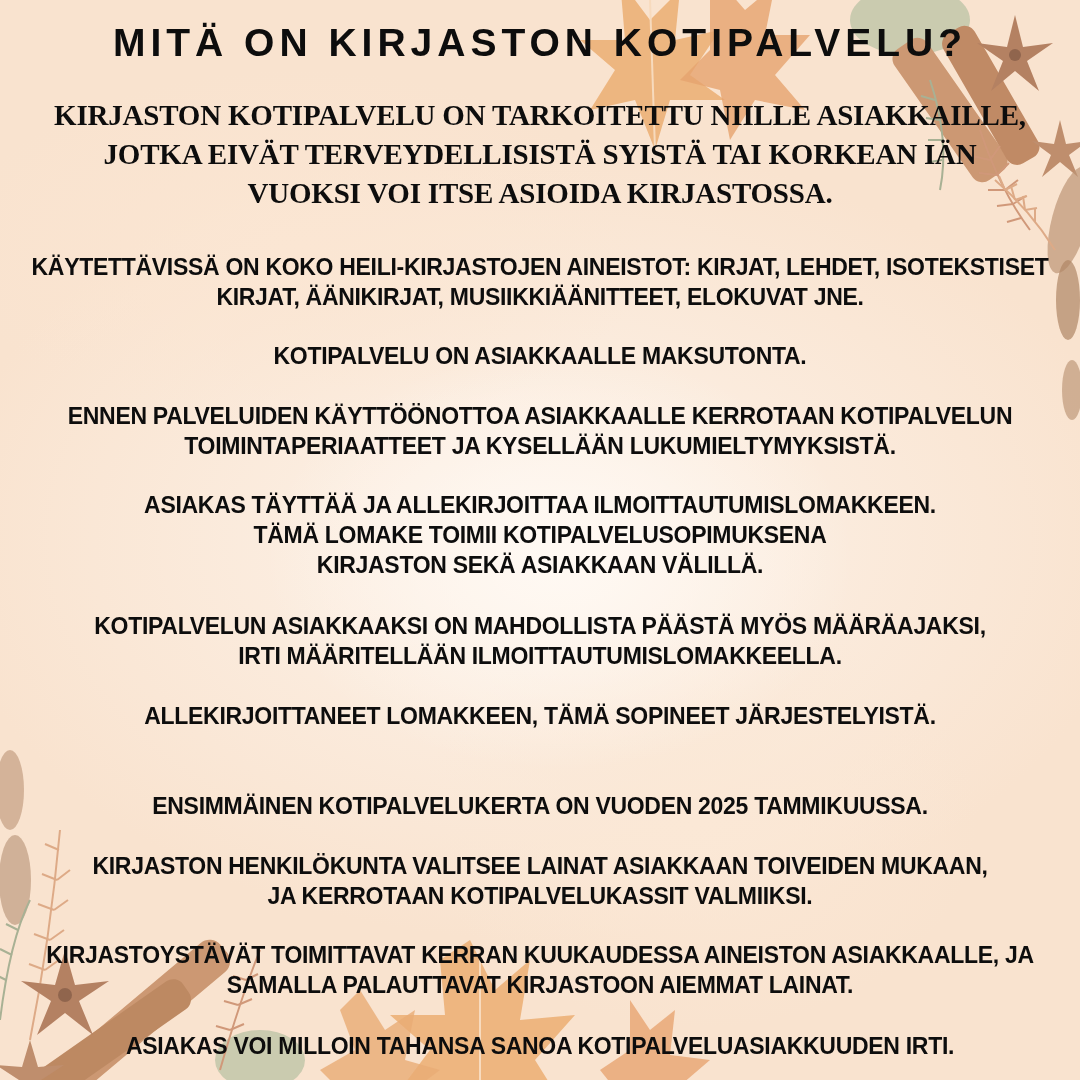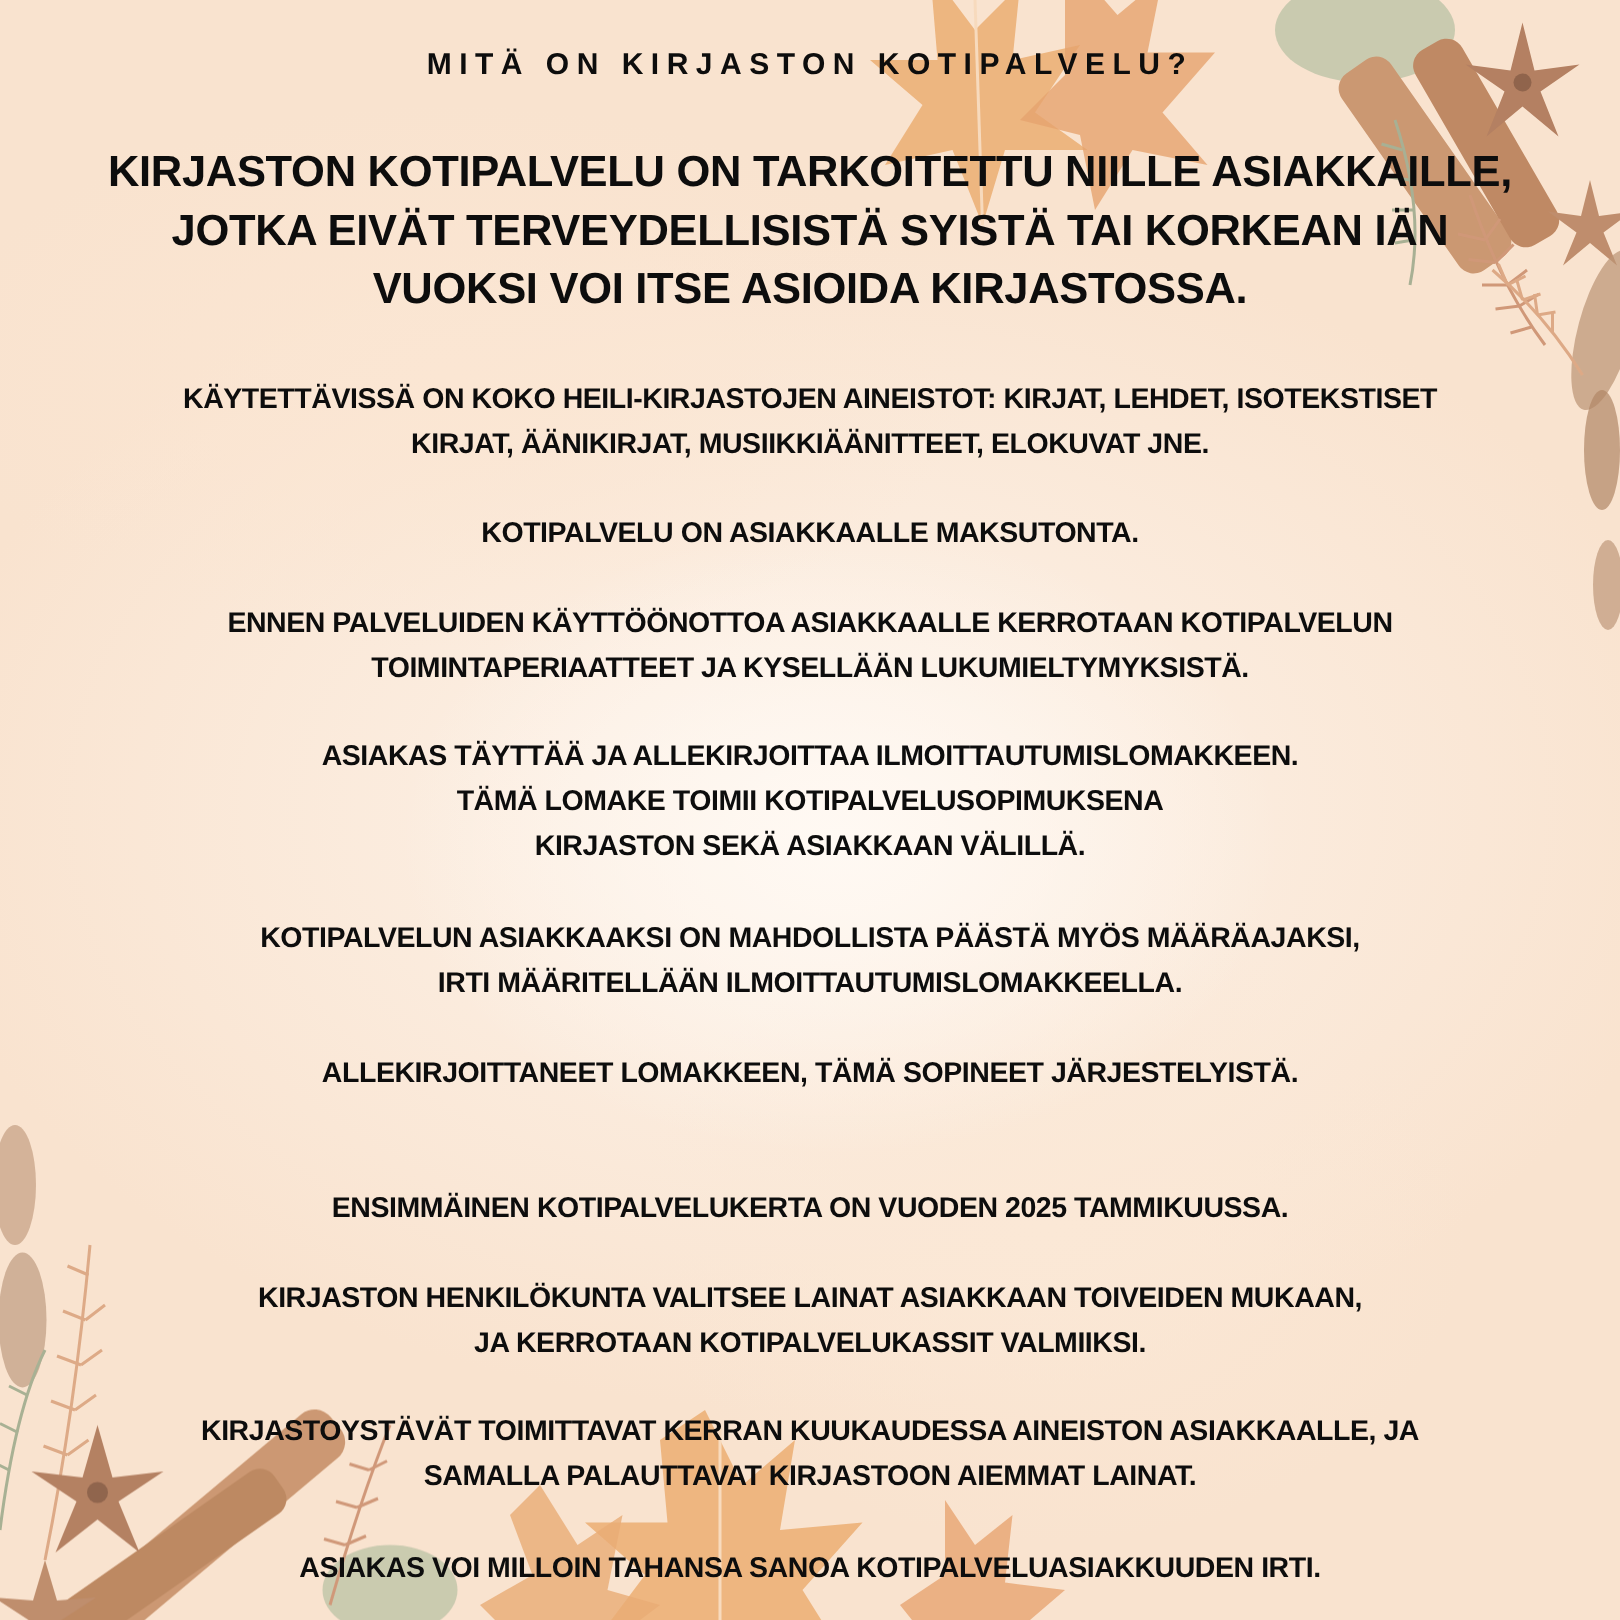--- a/index.html
+++ b/index.html
@@ -30,41 +30,41 @@
     position: absolute;
     inset: 0;
     z-index: 2;
     text-align: center;
   }
   .title {
     position: absolute;
     top: 26px;
     left: 0;
     right: 0;
-    font-size: 20px;
+    font-size: 39px;
     font-weight: 700;
     letter-spacing: 5px;
     line-height: 34px;
   }
   .lead {
     position: absolute;
     top: 96px;
     left: 0;
     right: 0;
     font-size: 29px;
     font-weight: 700;
     line-height: 39px;
     letter-spacing: -0.2px;
   }
-  .lead div { white-space: nowrap; }
+  .lead div { white-space: nowrap; font-family: Liberation Serif, serif; }
   .para {
     position: absolute;
     left: 0;
     right: 0;
-    font-size: 19px;
+    font-size: 23px;
     font-weight: 700;
     line-height: 30px;
     letter-spacing: -0.3px;
   }
   .para div { white-space: nowrap; }
 </style>
 </head>
 <body>
 
 <div class="bg"></div>

